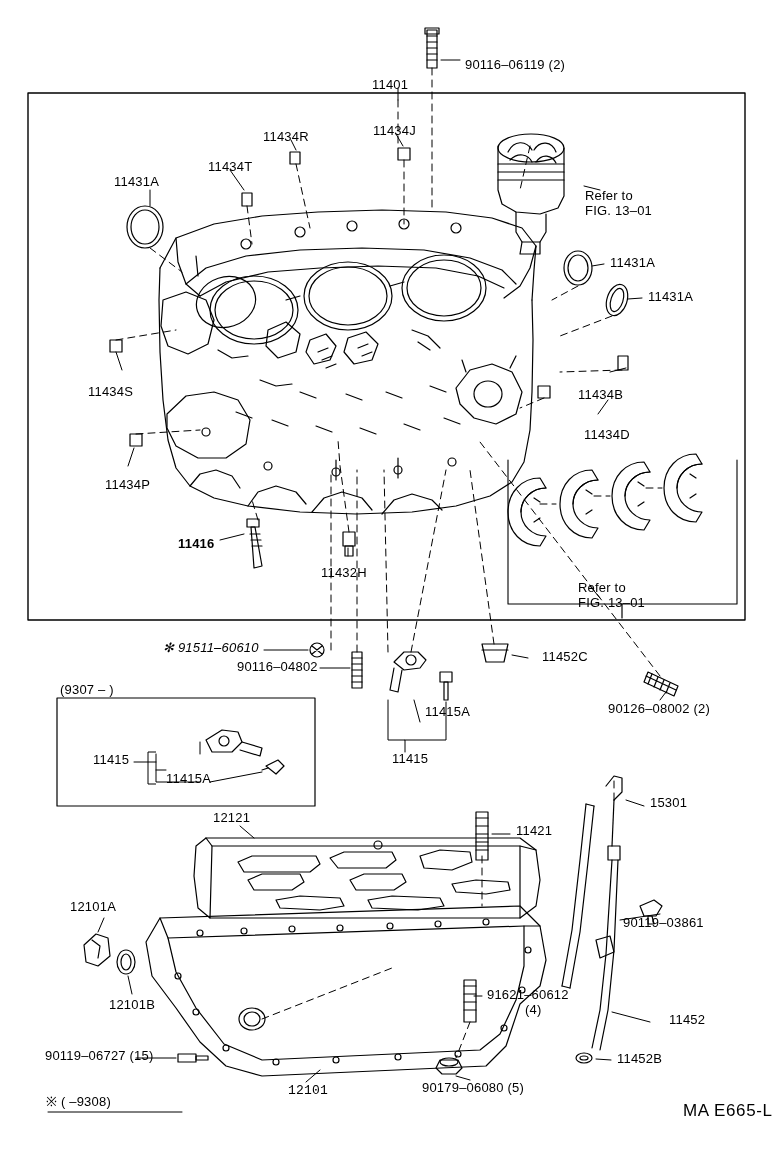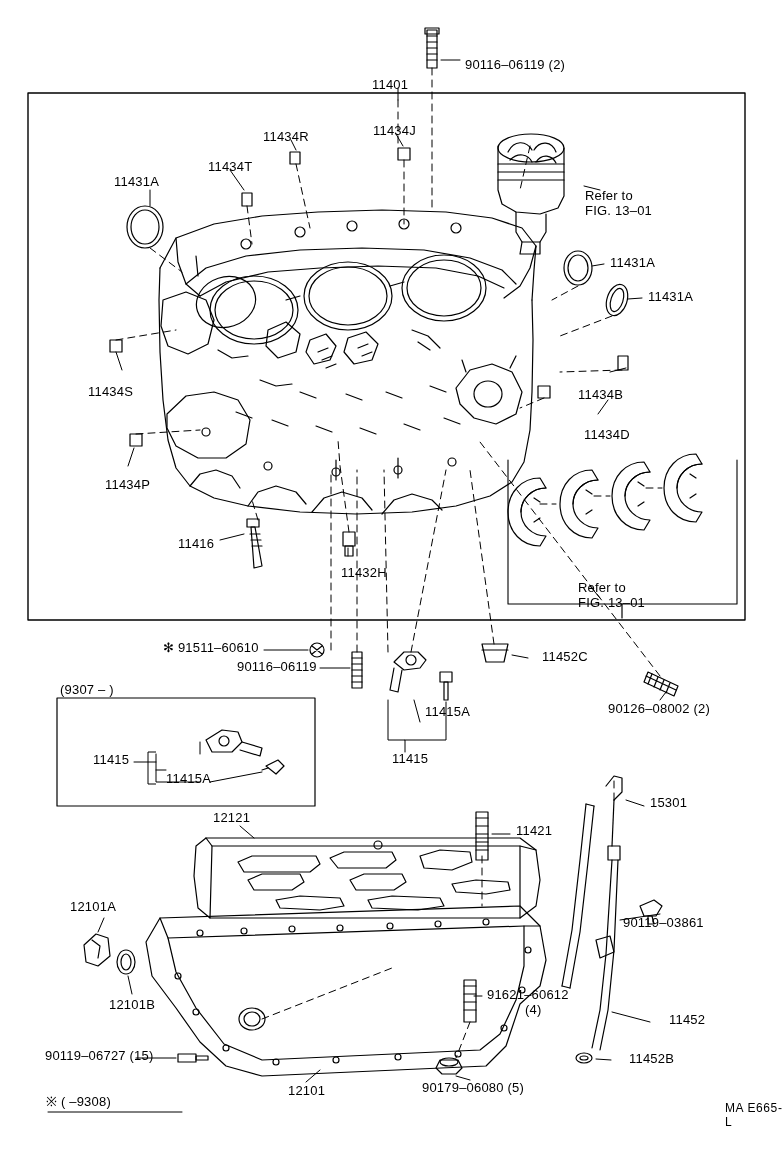--- a/index.html
+++ b/index.html
@@ -35,23 +35,22 @@
     line-height: 14px;
     white-space: nowrap;
     letter-spacing: 0.2px;
   }
   .lbl.two {
     line-height: 15px;
     white-space: pre;
   }
   .footer-code {
     position: absolute;
-    font-size: 12px;
+    font-size: 17px;
     letter-spacing: 0.6px;
-    margin-left: 42px;
   }
 </style>
 </head>
 <body>
 
 <div id="sheet">
 
   <svg class="layer" viewBox="0 0 784 1158">
     <g fill="none" stroke="#000" stroke-width="1.2" stroke-linejoin="round" stroke-linecap="round">
 
@@ -388,42 +387,42 @@
   <div class="lbl" style="left:263px; top:130px;">11434R</div>
   <div class="lbl" style="left:373px; top:124px;">11434J</div>
   <div class="lbl" style="left:208px; top:160px;">11434T</div>
   <div class="lbl" style="left:114px; top:175px;">11431A</div>
   <div class="lbl" style="left:610px; top:256px;">11431A</div>
   <div class="lbl" style="left:648px; top:290px;">11431A</div>
   <div class="lbl" style="left:88px; top:385px;">11434S</div>
   <div class="lbl" style="left:578px; top:388px;">11434B</div>
   <div class="lbl" style="left:568px; top:428px;margin-left:16px;">11434D</div>
   <div class="lbl" style="left:105px; top:478px;">11434P</div>
-  <div class="lbl" style="left:178px; top:537px;">11416</div>
-  <div class="lbl" style="left:321px; top:566px;margin-left:20px;">11432H</div>
-  <div class="lbl" style="left:163px; top:641px;">✻ 91511–60610</div>
-  <div class="lbl" style="left:237px; top:660px;">90116–06119</div>
+  <div class="lbl" style="left:178px; top:537px;font-weight:bold;">11416</div>
+  <div class="lbl" style="left:321px; top:566px;">11432H</div>
+  <div class="lbl" style="left:163px; top:641px;font-style:italic;">✻ 91511–60610</div>
+  <div class="lbl" style="left:237px; top:660px;">90116–04802</div>
   <div class="lbl" style="left:534px; top:650px;margin-left:8px;">11452C</div>
   <div class="lbl" style="left:425px; top:705px;">11415A</div>
   <div class="lbl" style="left:392px; top:752px;">11415</div>
   <div class="lbl" style="left:608px; top:702px;">90126–08002 (2)</div>
   <div class="lbl" style="left:93px; top:753px;">11415</div>
   <div class="lbl" style="left:166px; top:772px;">11415A</div>
   <div class="lbl" style="left:213px; top:811px;">12121</div>
   <div class="lbl" style="left:516px; top:824px;">11421</div>
   <div class="lbl" style="left:650px; top:796px;">15301</div>
   <div class="lbl" style="left:70px; top:900px;">12101A</div>
   <div class="lbl" style="left:623px; top:916px;">90119–03861</div>
   <div class="lbl" style="left:109px; top:998px;">12101B</div>
   <div class="lbl" style="left:487px; top:988px;">91621–60612</div>
   <div class="lbl" style="left:525px; top:1003px;">(4)</div>
   <div class="lbl" style="left:655px; top:1013px;margin-left:14px;">11452</div>
-  <div class="lbl" style="left:617px; top:1052px;margin-left:12px;">11452B</div>
+  <div class="lbl" style="left:617px; top:1052px;">11452B</div>
   <div class="lbl" style="left:45px; top:1049px;">90119–06727 (15)</div>
-  <div class="lbl" style="left:288px; top:1084px;">12101</div>
+  <div class="lbl" style="left:288px; top:1084px;font-family:Liberation Mono, monospace;">12101</div>
   <div class="lbl" style="left:422px; top:1081px;">90179–06080 (5)</div>
 
   <div class="lbl two" style="left:585px; top:188px;">Refer to
 FIG. 13–01</div>
   <div class="lbl two" style="left:578px; top:580px;">Refer to
 FIG. 13–01</div>
   <div class="lbl" style="left:60px; top:683px;text-align:center;">(9307 –          )</div>
   <div class="lbl" style="left:46px; top:1095px;">※ (      –9308)</div>
   <div class="footer-code" style="left:683px; top:1101px;">MA E665-L</div>
 

